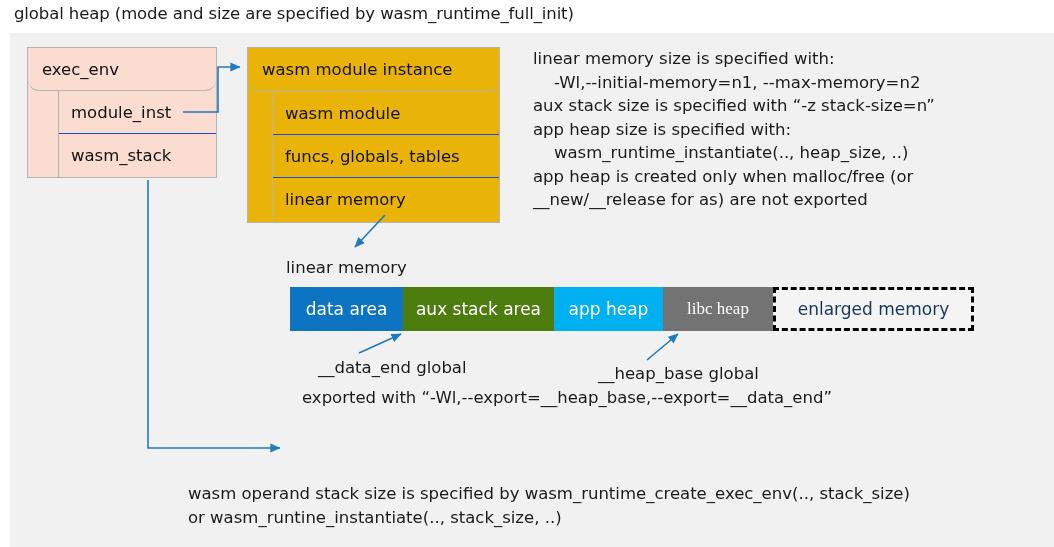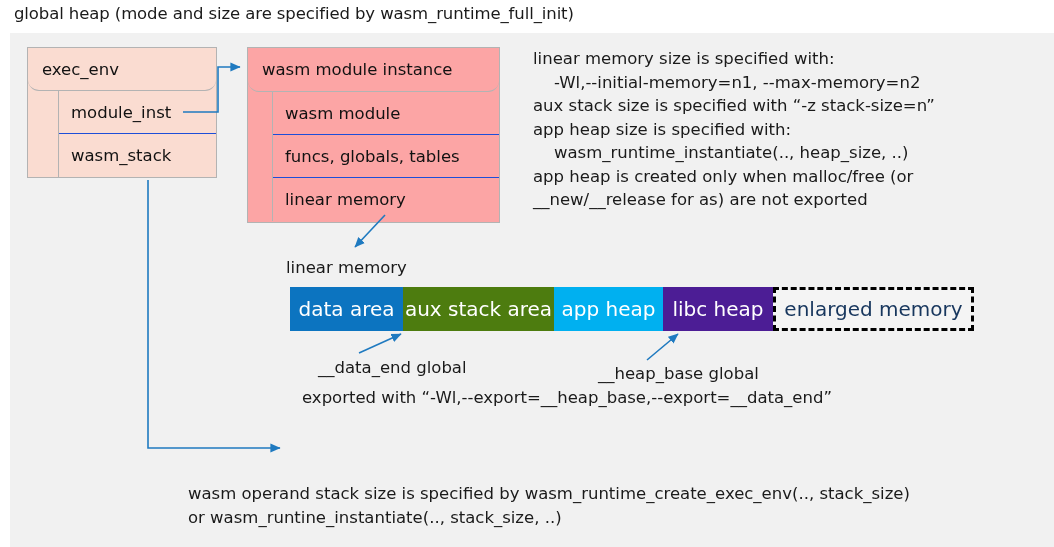--- a/index.html
+++ b/index.html
@@ -82,21 +82,21 @@
     left: 27px; top: 47px; width: 190px; height: 131px;
     background: #fadcd1;
   }
   #exec-env-box .struct-head { height: 43px; }
   #exec-env-box .struct-gutter { width: 31px; }
   #exec-env-box .struct-row { height: 43px; }
 
   
   #wmi-box {
     left: 247px; top: 47px; width: 253px; height: 176px;
-    background: #fca5a5;
+    background: #eab308;
   }
   #wmi-box .struct-head { height: 44px; }
   #wmi-box .struct-gutter { width: 25px; }
   #wmi-box .struct-row { height: 43px; }
 
   
   .note-block {
     position: absolute;
     font-size: 16.5px;
     line-height: 23.5px;
@@ -116,21 +116,21 @@
     position: absolute;
     left: 290px; top: 287px;
     height: 44px;
     display: flex;
   }
   .mem-seg {
     box-sizing: border-box;
     display: flex;
     align-items: center;
     justify-content: center;
-    font-size: 20px;
+    font-size: 17px;
     color: #ffffff;
     white-space: nowrap;
   }
   .mem-seg.dashed {
     border: 3px dashed #000000;
     background: #f4f4f4;
     color: #17365d;
   }
 
   
@@ -206,21 +206,21 @@
 app heap size is specified with:
     wasm_runtime_instantiate(.., heap_size, ..)
 app heap is created only when malloc/free (or
 __new/__release for as) are not exported</div>
 
   <div id="linear-memory-label">linear memory</div>
   <div id="memory-bar">
       <div class="mem-seg" style="width: 113px; background: rgb(12, 116, 192);">data area</div>
       <div class="mem-seg" style="width: 151px; background: #4d7c0f;">aux stack area</div>
       <div class="mem-seg" style="width: 109px; background: rgb(0, 176, 240);">app heap</div>
-      <div class="mem-seg" style="width: 110px; background: #4c1d95;">libc heap</div>
+      <div class="mem-seg" style="width: 110px; background: #737373; font-family: Liberation Serif, serif;">libc heap</div>
       <div class="mem-seg dashed" style="width: 201px;">enlarged memory</div>
     </div>
 
   <div class="anno" id="data-end-label">__data_end global</div>
   <div class="anno" id="heap-base-label">__heap_base global</div>
   <div class="anno" id="export-line">exported with “-Wl,--export=__heap_base,--export=__data_end”</div>
 
   <div class="note-block" id="operand-stack-notes">wasm operand stack size is specified by wasm_runtime_create_exec_env(.., stack_size)
 or wasm_runtine_instantiate(.., stack_size, ..)</div>
 

